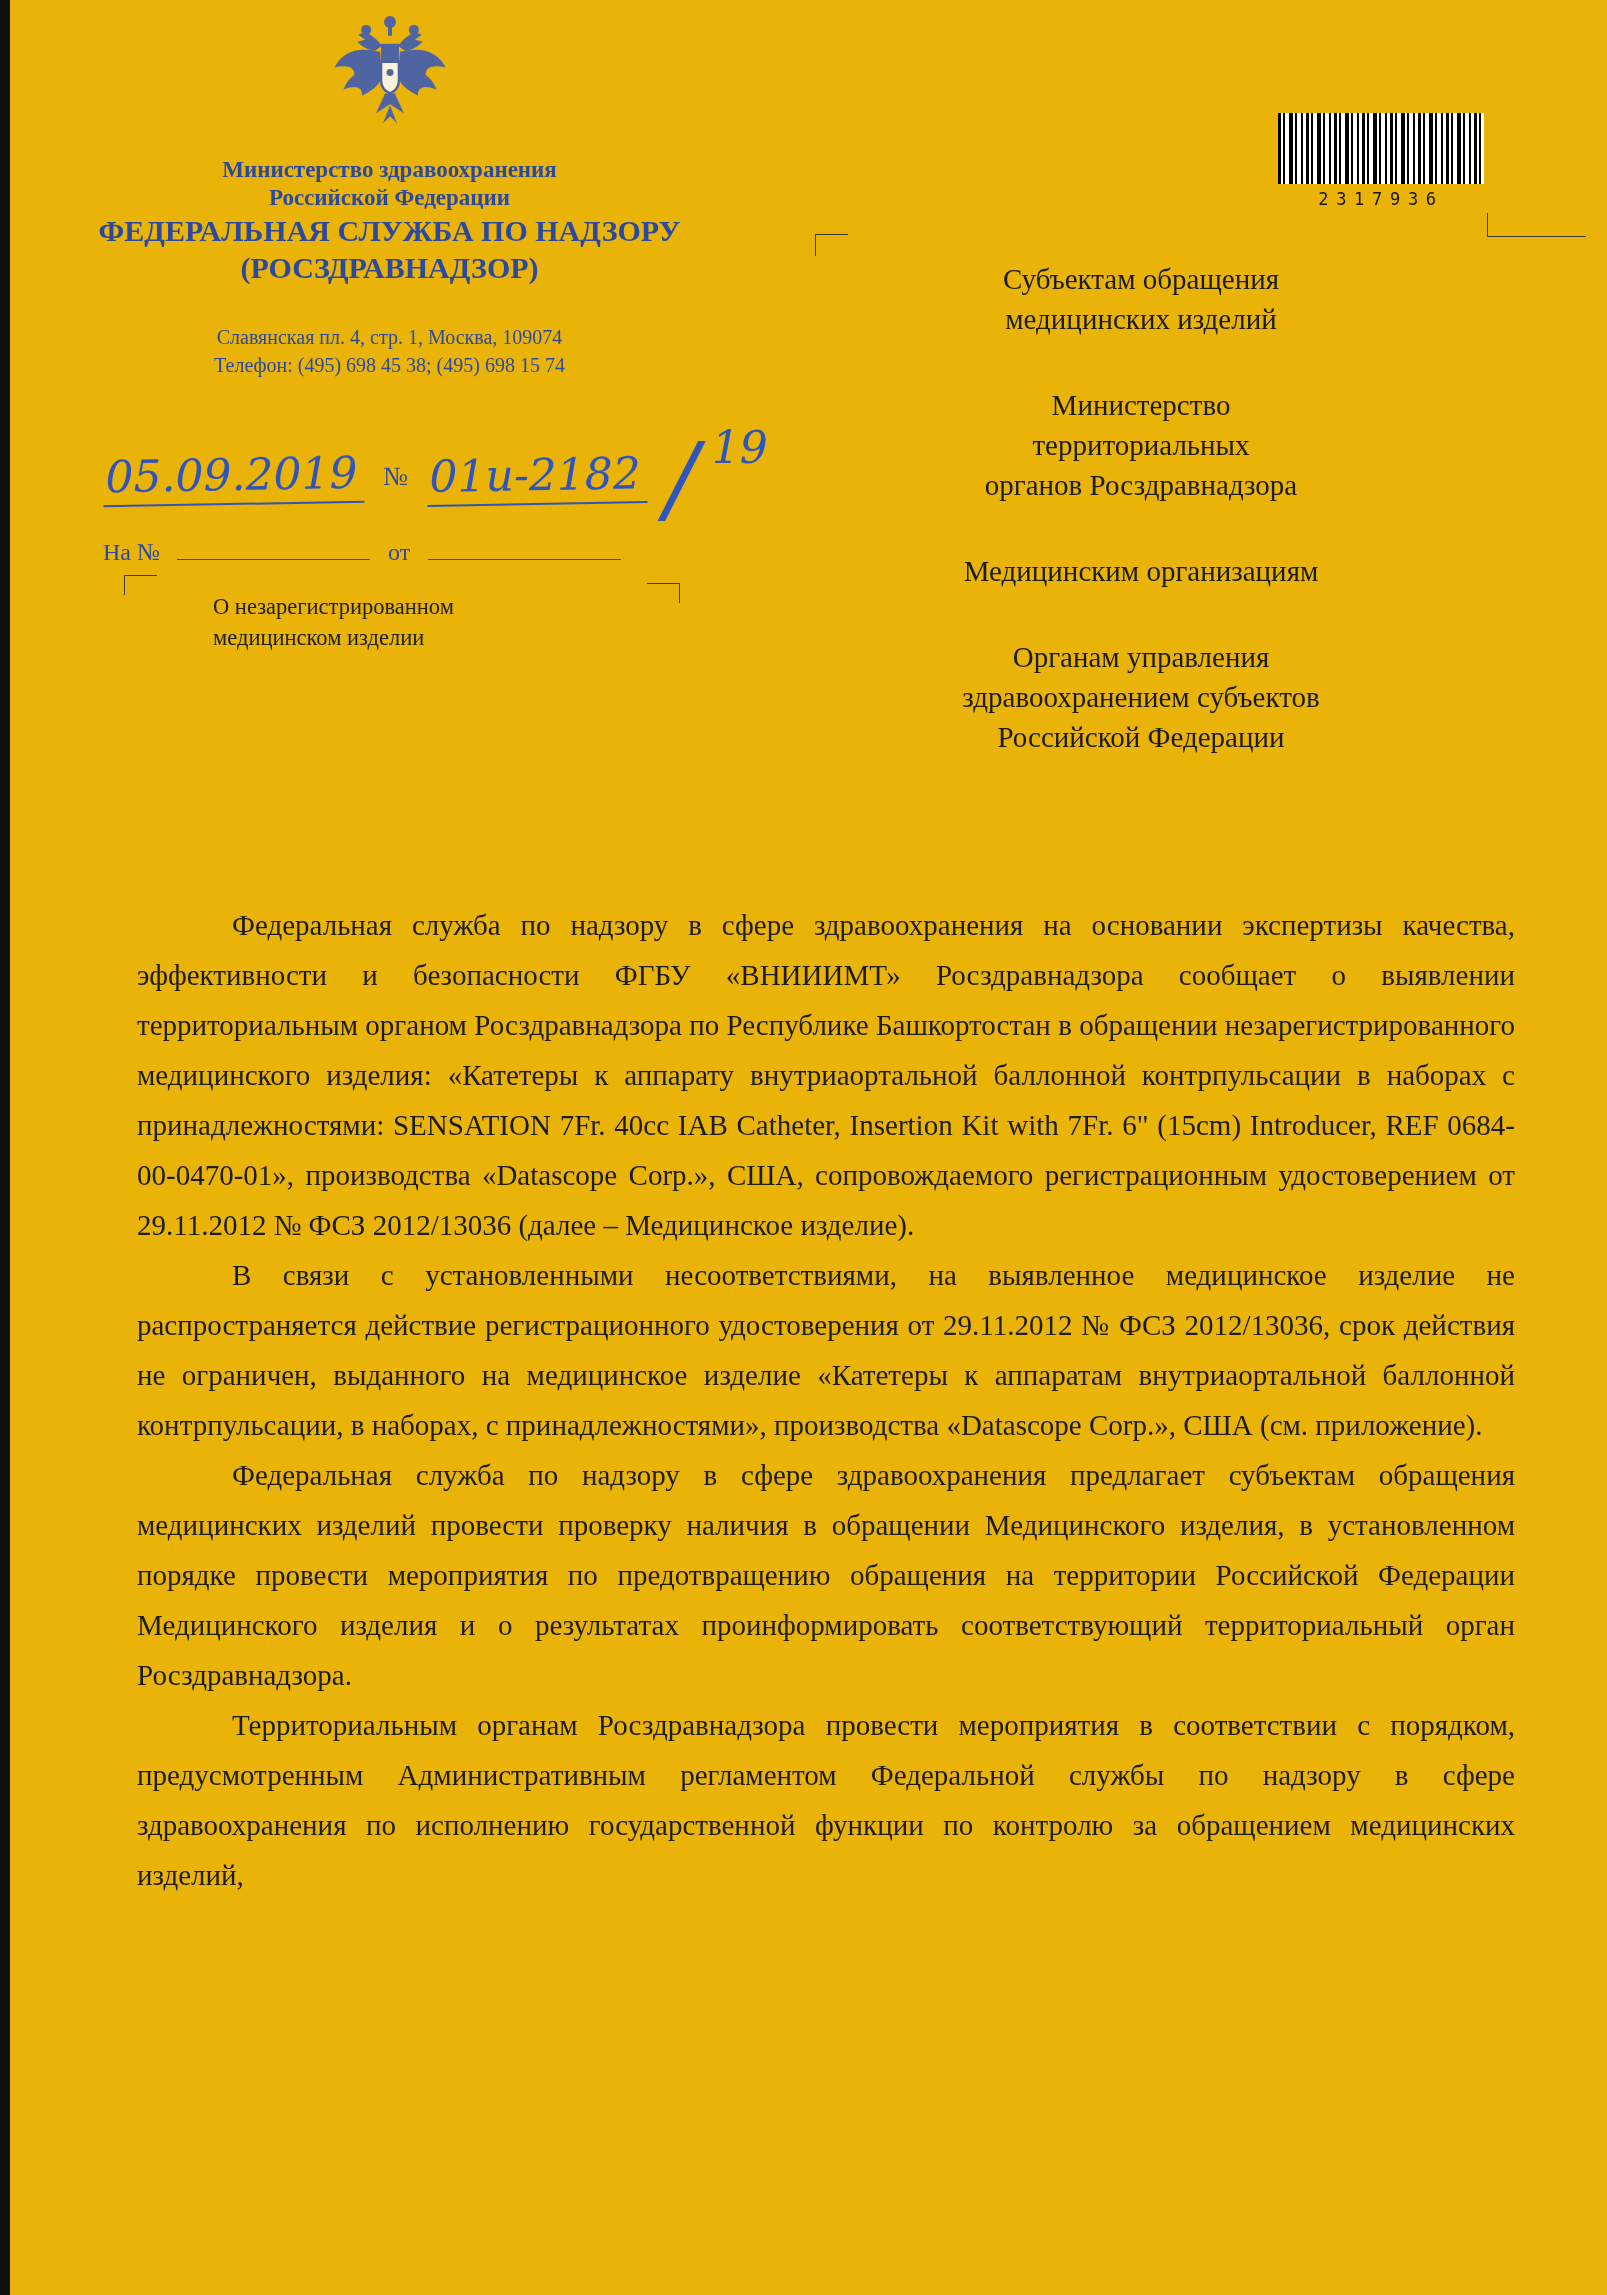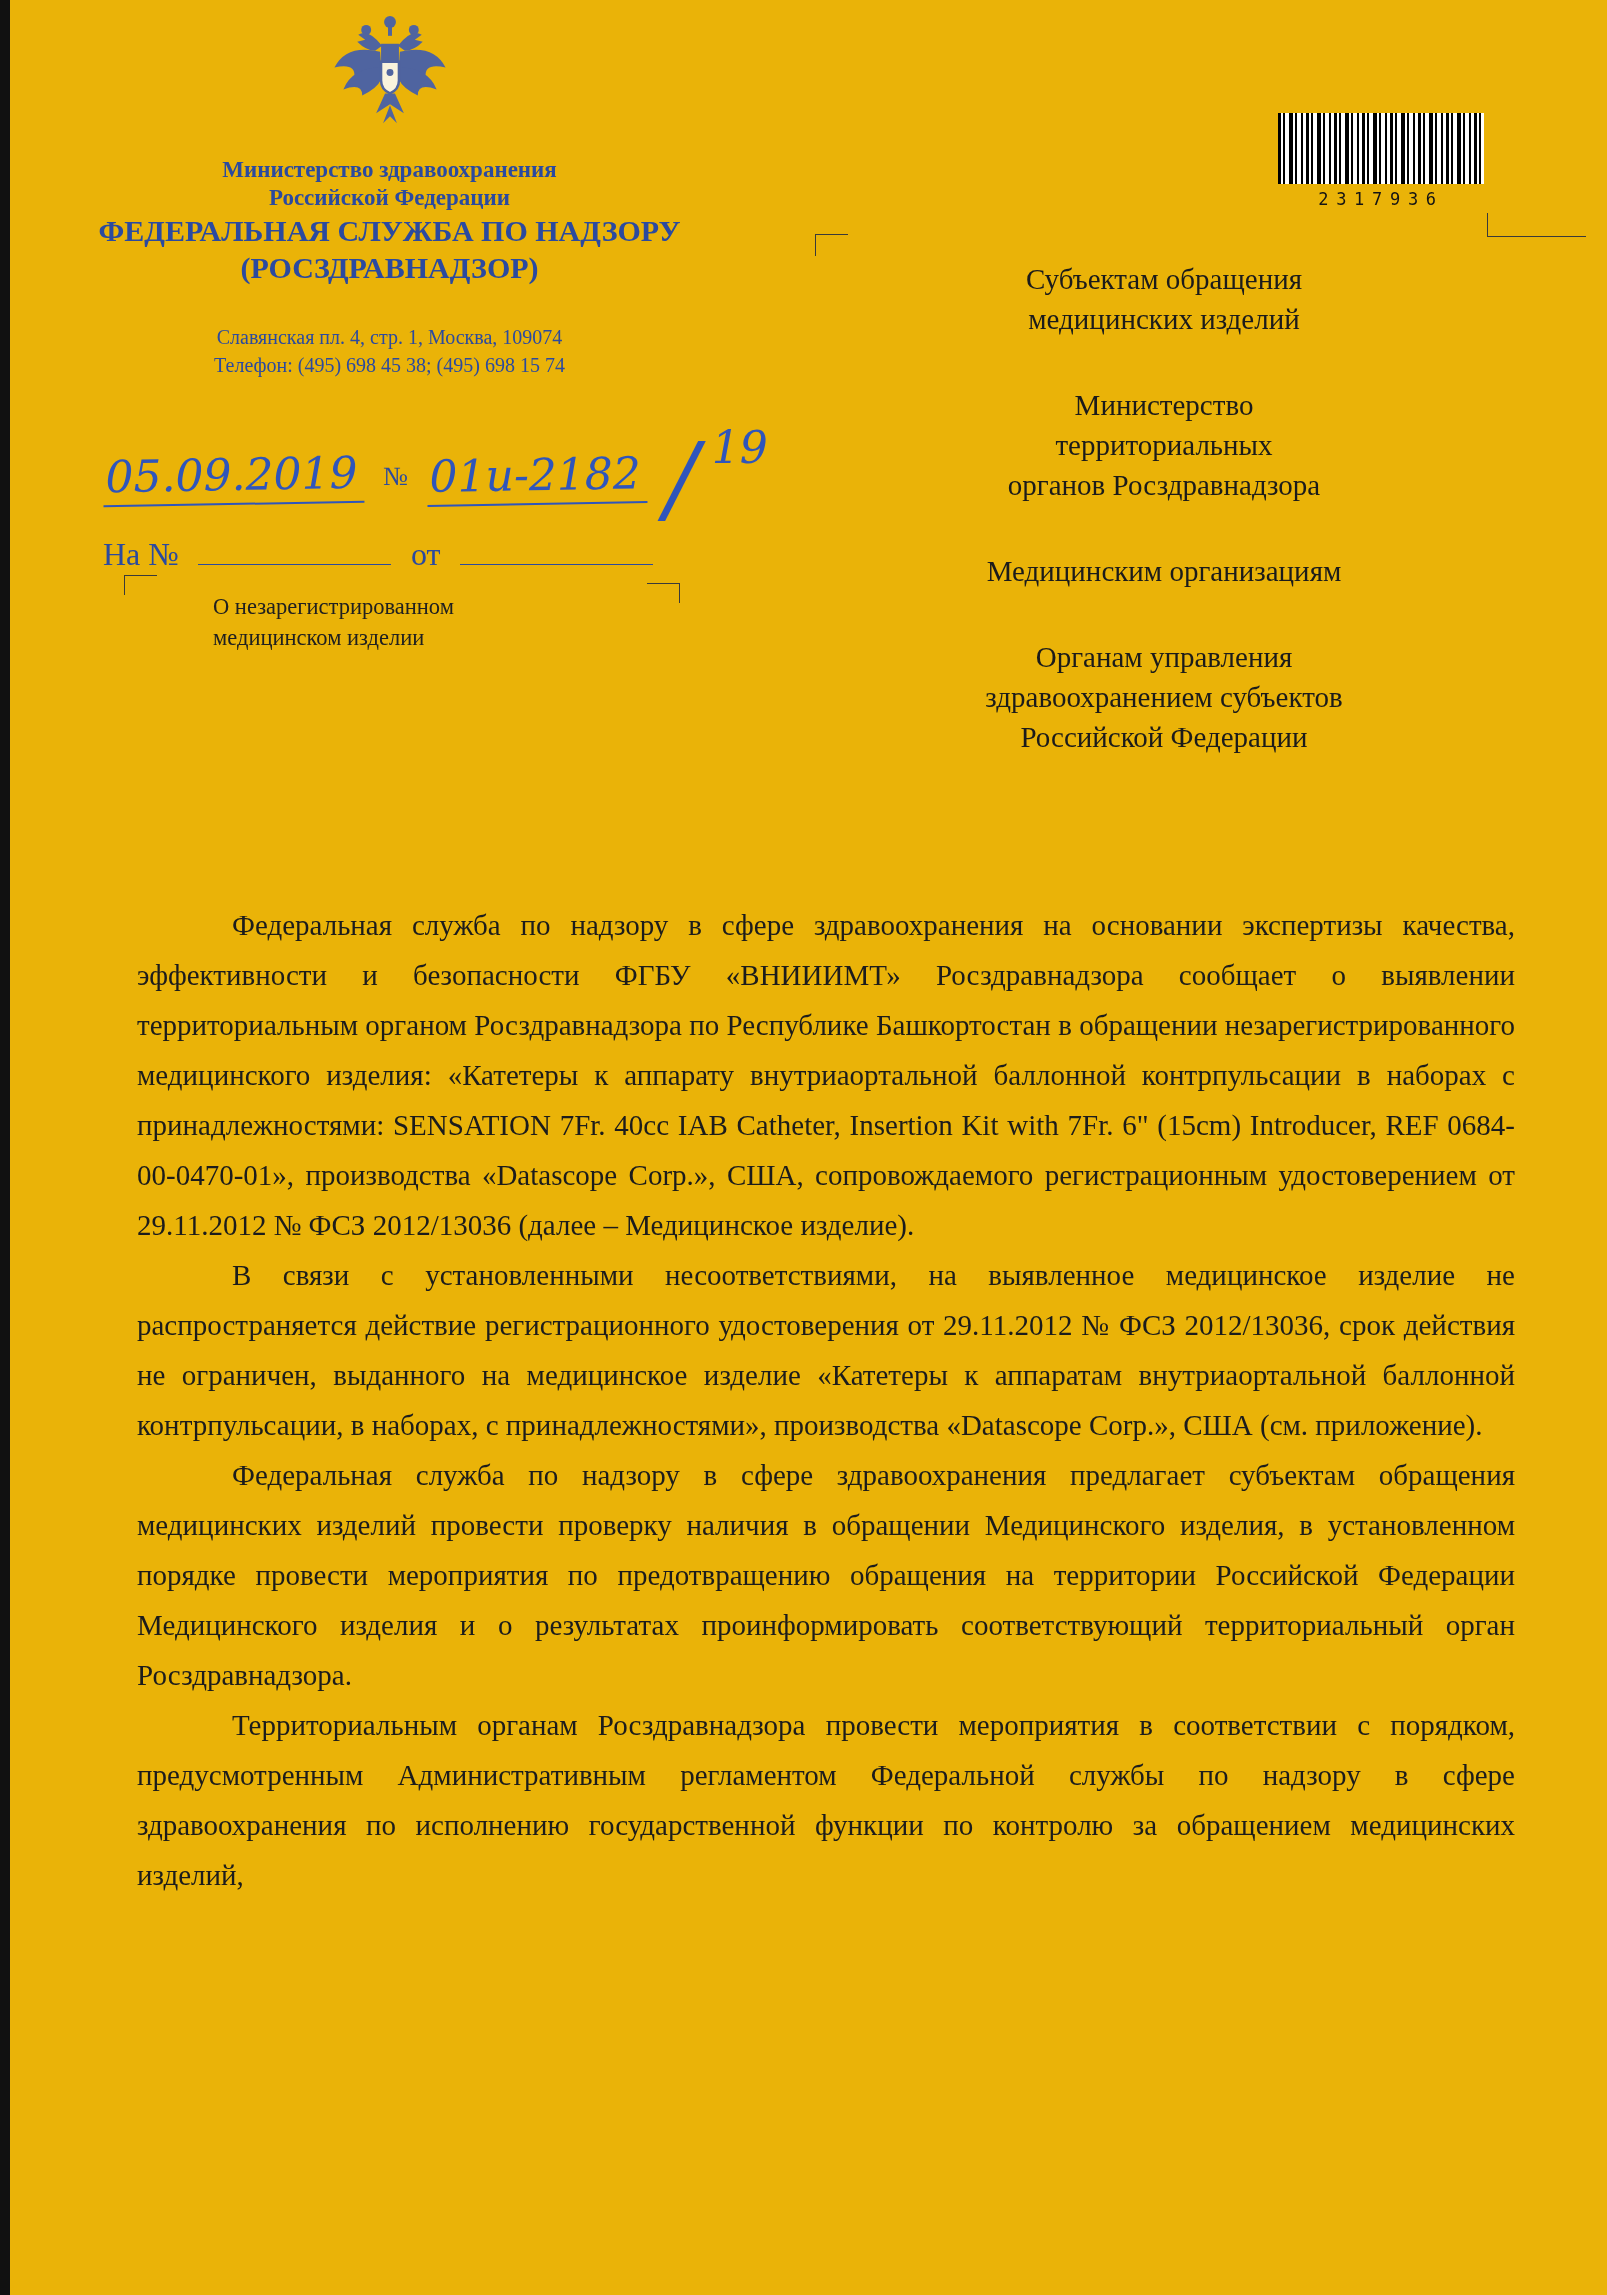--- a/index.html
+++ b/index.html
@@ -61,21 +61,21 @@
     font-size: 97px;
     line-height: 0;
     vertical-align: -22px;
     margin-left: 3.9px;
   }
   .hw-suffix { vertical-align: 27px; }
 
   
   .ref-line {
     position: absolute; left: 103px; top: 536px;
-    color: #2b4a9f; font-size: 32px; white-space: nowrap;
+    color: #2b4a9f; font-size: 24px; white-space: nowrap;
   }
   .ref-blank {
     display: inline-block; width: 193px; height: 23px;
     border-bottom: 1.3px solid #2b4a9f;
     margin: 0 11.6px;
   }
 
   
   .corner { position: absolute; }
   .corner-subject-left {
@@ -111,21 +111,21 @@
       #000 23px 25px, #fff 25px 28px);
   }
   .barcode-number {
     margin-top: 5.2px; text-align: center;
     font-family: "DejaVu Sans Mono", monospace;
     font-size: 17px; letter-spacing: 7.7px; color: #141414;
   }
 
   
   .addressees {
-    position: absolute; left: 805px; top: 259px; width: 718px;
+    position: absolute; left: 782px; top: 259px; width: 718px;
     text-align: center; font-size: 29px; line-height: 40px; color: #1b1b1b;
   }
   .addressee-block { margin-bottom: 46px; }
   .addressee-block:last-child { margin-bottom: 6px; }
 
   
   .body-text {
     position: absolute; left: 137px; top: 900px; width: 1378px;
     font-size: 29px; line-height: 50px;
     text-align: justify; color: #1c1c1c;

